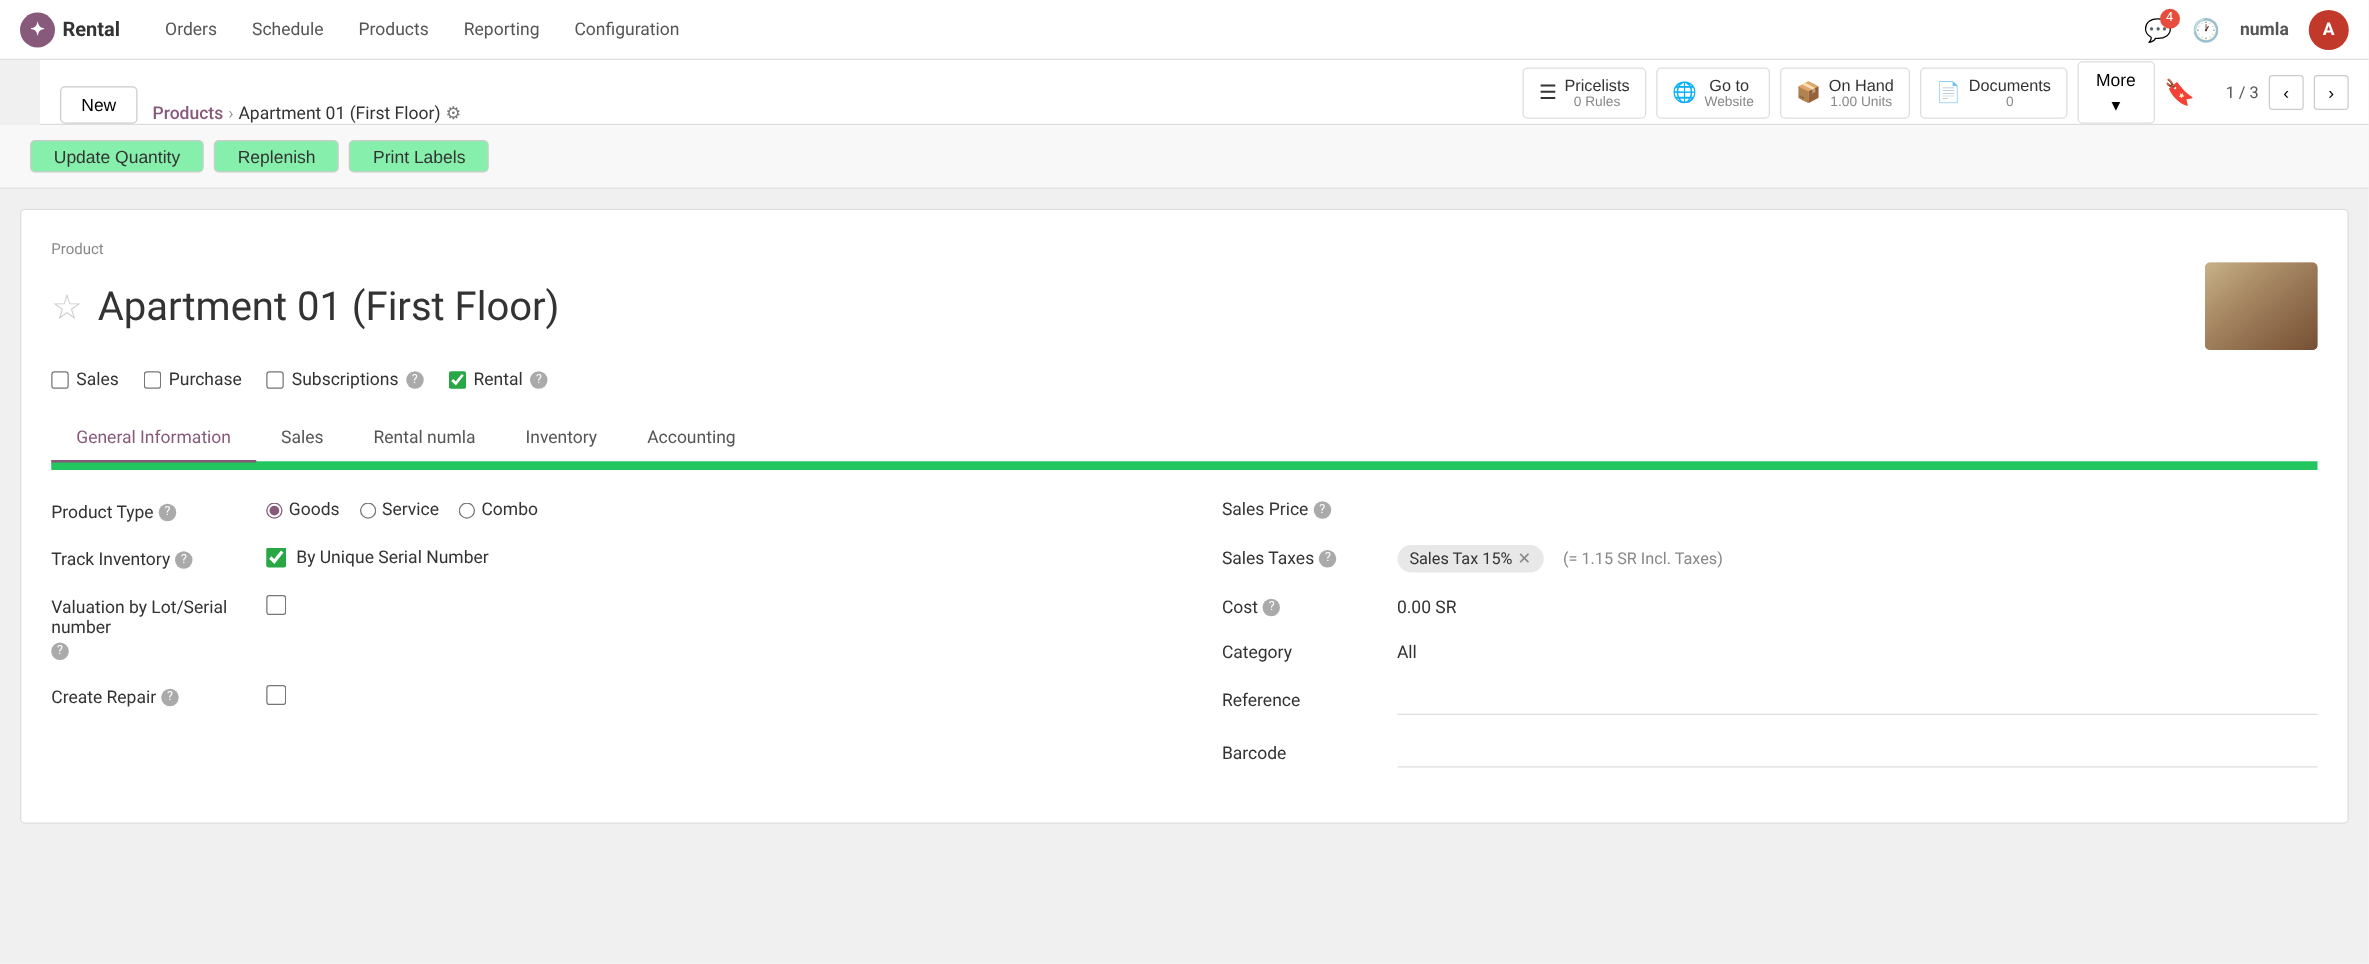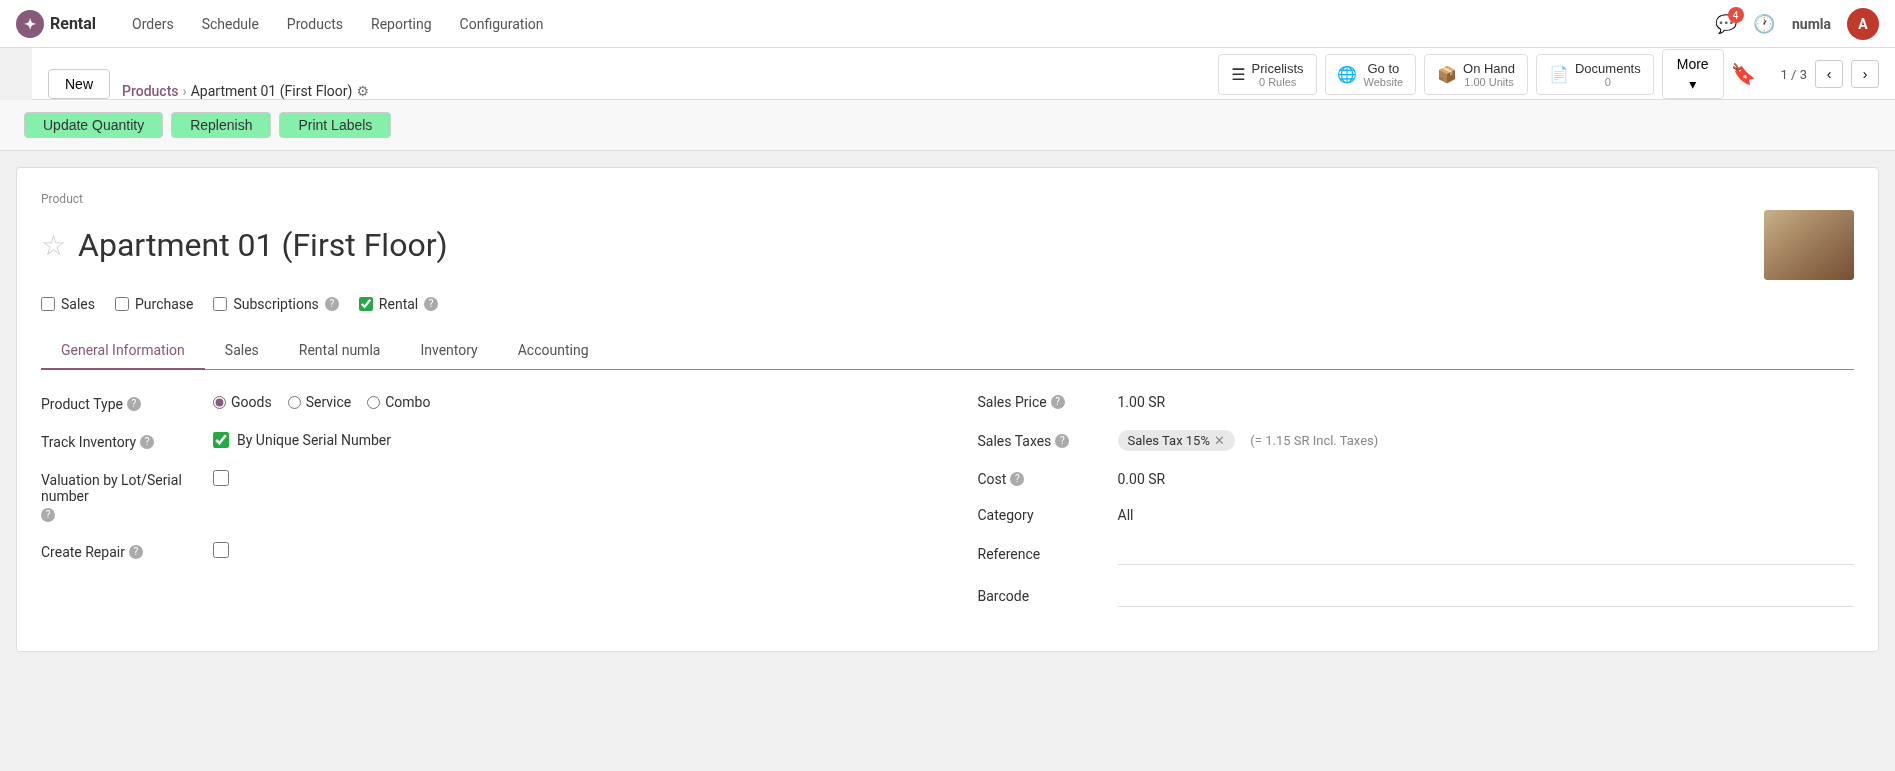--- a/index.html
+++ b/index.html
@@ -260,21 +260,21 @@
       color: white;
       font-size: 10px;
       text-align: center;
       line-height: 14px;
       cursor: pointer;
     }
 
     
     .tabs {
       display: flex;
-      border-bottom: 1px solid #22c55e;
+      border-bottom: 7px solid #22c55e;
       margin-bottom: 24px;
     }
     .tab {
       padding: 10px 20px;
       cursor: pointer;
       font-size: 14px;
       color: #555;
       border-bottom: 2px solid transparent;
       margin-bottom: -1px;
     }
@@ -552,21 +552,20 @@
       </div>
     </div>
 
     <div class="right-col">
 
       <div class="right-form-row">
         <div class="right-label">
           <span>Sales Price</span>
           <span class="help-icon">?</span>
         </div>
-        <div class="right-value">1.00 SR</div>
       </div>
 
       <div class="right-form-row">
         <div class="right-label">
           <span>Sales Taxes</span>
           <span class="help-icon">?</span>
         </div>
         <div class="right-value">
           <span class="tax-badge">
             <span>Sales Tax 15%</span>

